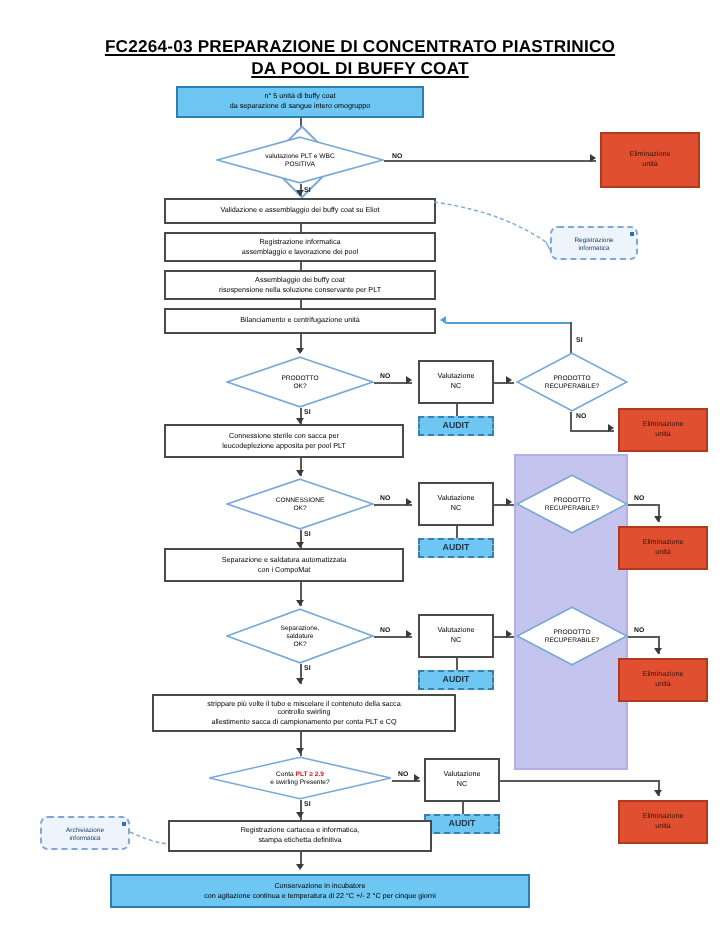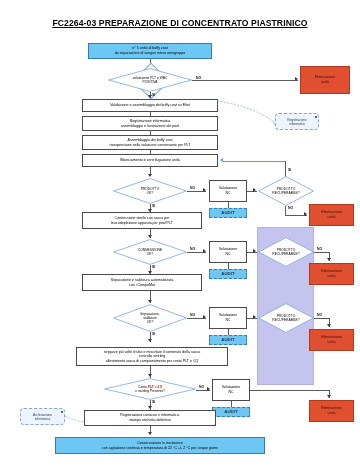--- a/index.html
+++ b/index.html
@@ -79,20 +79,21 @@
 
   .tag{position:absolute;font-size:3.4px;font-weight:bold;color:#111;letter-spacing:.1px;}
 </style>
 </head>
 <body>
 
 <div id="canvas">
 
   <div class="abs" id="title">
     <span class="ln">FC2264-03 PREPARAZIONE DI CONCENTRATO PIASTRINICO</span>
+    <span class="ln">DA POOL DI BUFFY COAT</span>
   </div>
 
   <div class="abs" id="purpleband"></div>
 
   <div class="abs boxbase blue" style="left:88px;top:43px;width:124px;height:16px;">
     <div>
       <div>n° 5 unità di buffy coat</div>
       <div>da separazione di sangue intero omogruppo</div>
     </div>
   </div>

